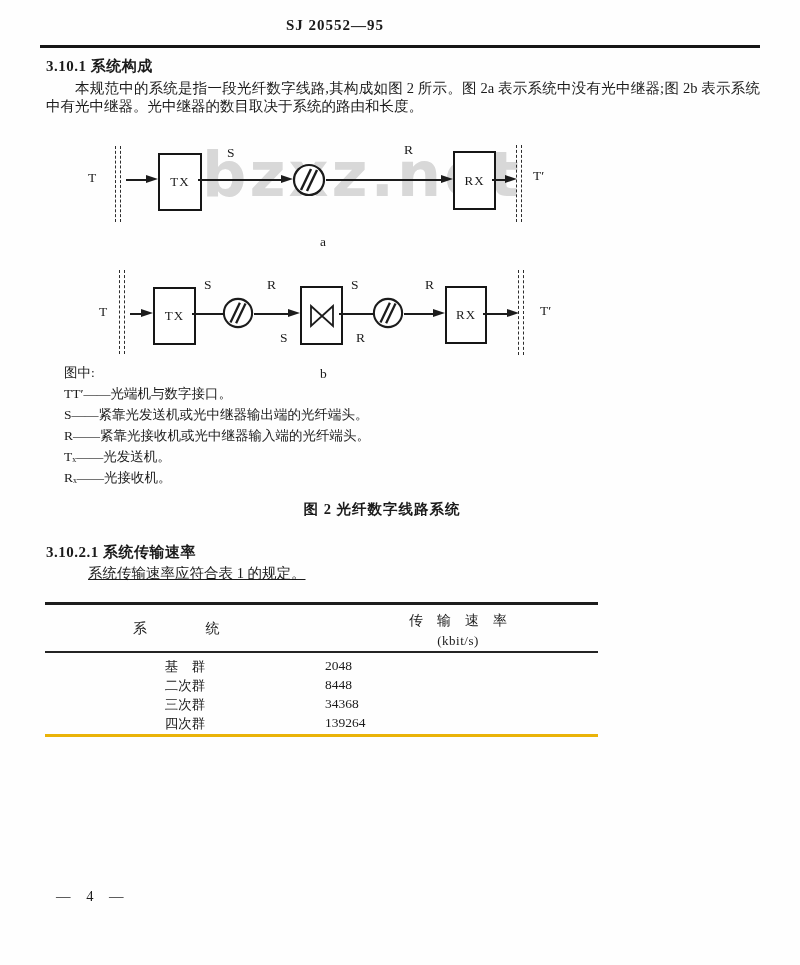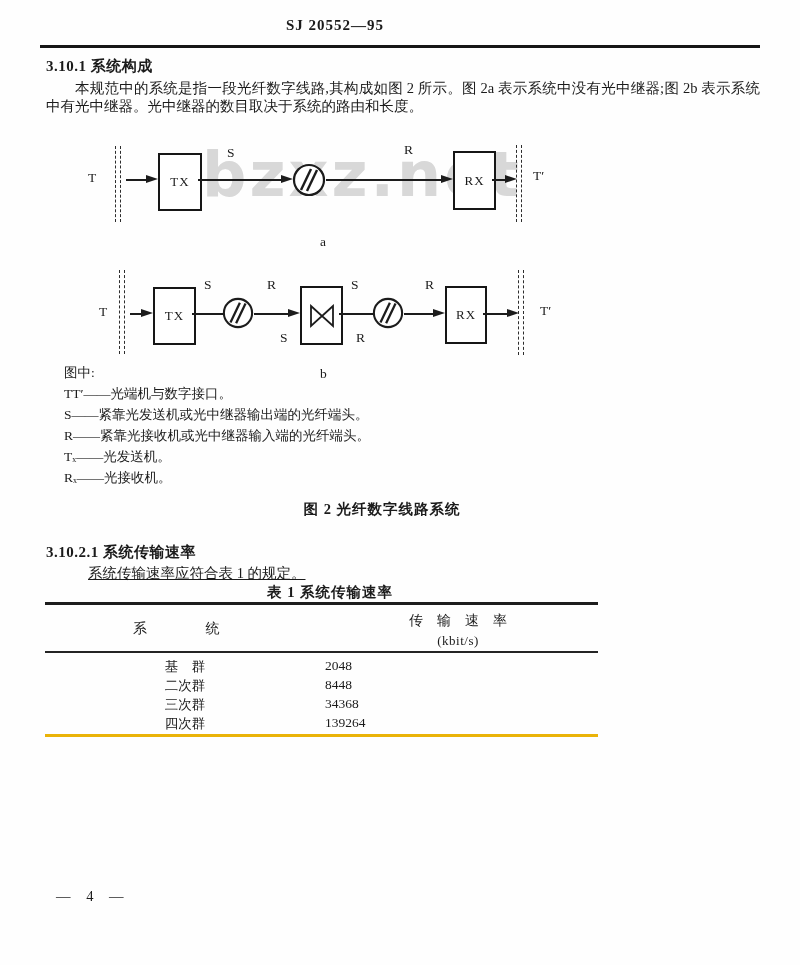--- a/index.html
+++ b/index.html
@@ -143,21 +143,20 @@
     <div class="legend-line">R——紧靠光接收机或光中继器输入端的光纤端头。</div>
     <div class="legend-line">Tₓ——光发送机。</div>
     <div class="legend-line">Rₓ——光接收机。</div>
   </div>
 
   <div class="abs fig-caption" style="left:4px;top:500px;width:660px;margin-left:48px;">图 2  光纤数字线路系统</div>
 
   <div class="abs heading" style="left:46px;top:543px;">3.10.2.1  系统传输速率</div>
   <div class="abs body-line" style="left:88px;top:564px;text-decoration:underline;">系统传输速率应符合表 1 的规定。</div>
 
-  <div class="abs fig-caption" style="left:0;top:583px;width:660px;">表 1  系统传输速率</div>
 
   <div class="tbl" style="left:45px;top:602px;width:553px;height:129px;">
     <div class="th1" style="left:88px;top:15px;">系　　　　统</div>
     <div class="th2" style="left:323px;top:7px;width:180px;">
       <div>传　输　速　率</div>
       <div class="th2-unit">(kbit/s)</div>
     </div>
     <div class="tbl-sep" style="top:46px;"></div>
 
     <div class="trow" style="top:53px;">

